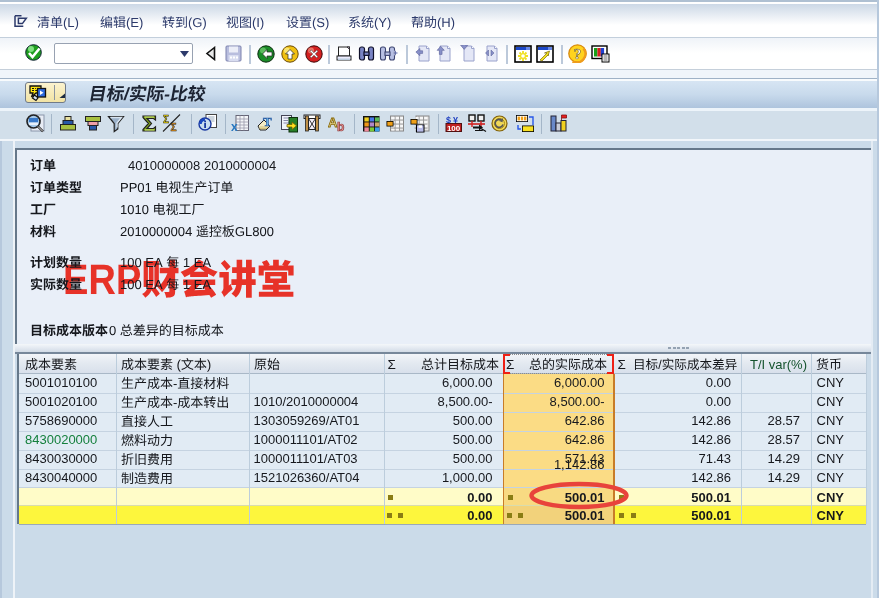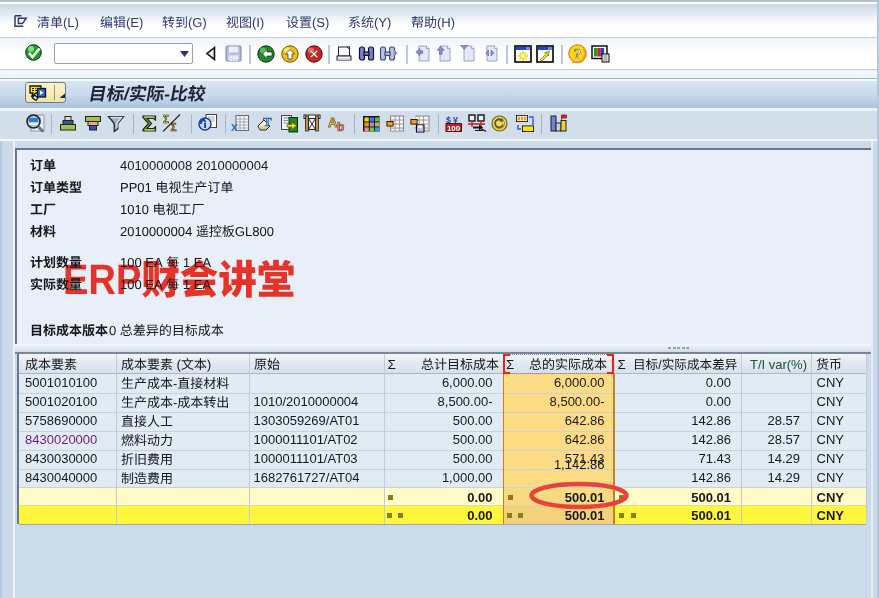--- a/index.html
+++ b/index.html
@@ -202,21 +202,21 @@
         <path transform="translate(39.0 0) scale(0.01300)" d="M52 -72V3H951V-72H539V-650H900V-727H104V-650H456V-72Z"></path>
       </g>
     </svg>
   </div>
 <div style="position:absolute;left:253.5px;top:412.5px;font:normal 13px 'Liberation Sans',sans-serif;color:#16181d;white-space:pre;line-height:15px">1303059269/AT01</div>
 <div style="position:absolute;right:386.5px;top:412.5px;font:normal 13px 'Liberation Sans',sans-serif;color:#16181d;white-space:pre;line-height:15px">500.00</div>
 <div style="position:absolute;right:274.5px;top:412.5px;font:normal 13px 'Liberation Sans',sans-serif;color:#16181d;white-space:pre;line-height:15px">642.86</div>
 <div style="position:absolute;right:148px;top:412.5px;font:normal 13px 'Liberation Sans',sans-serif;color:#16181d;white-space:pre;line-height:15px">142.86</div>
 <div style="position:absolute;right:79px;top:412.5px;font:normal 13px 'Liberation Sans',sans-serif;color:#16181d;white-space:pre;line-height:15px">28.57</div>
 <div style="position:absolute;left:816.5px;top:412.5px;font:normal 13px 'Liberation Sans',sans-serif;color:#16181d;white-space:pre;line-height:15px">CNY</div>
-<div style="position:absolute;left:25px;top:431.5px;font:normal 13px 'Liberation Sans',sans-serif;color:#701a75;white-space:pre;line-height:15px">8430020000</div>
+<div style="position:absolute;left:25px;top:431.5px;font:normal 13px 'Liberation Sans',sans-serif;color:#15803d;white-space:pre;line-height:15px">8430020000</div>
 <div style="position:absolute;left:120.5px;top:432px;width:55px;height:16px">
     <svg width="55" height="16" style="overflow:visible;display:block">
       <g fill="#16181d" transform="translate(0 13)">
         <path transform="translate(0.0 0) scale(0.01300)" d="M407 -160C383 -91 341 -5 289 46L348 78C399 23 438 -66 464 -137ZM807 -142C846 -72 892 22 912 76L977 52C956 -3 909 -94 868 -161ZM829 -799C856 -753 883 -691 895 -650L948 -673C936 -713 907 -773 879 -819ZM519 -128C530 -66 540 15 541 68L606 58C604 5 593 -75 581 -137ZM660 -126C685 -65 712 17 723 69L785 50C774 -2 746 -82 720 -143ZM88 -647C83 -566 67 -465 38 -405L86 -377C118 -447 134 -554 138 -640ZM745 -838V-647V-626L637 -625V-562H742C732 -442 693 -317 552 -219C567 -208 589 -186 599 -171C707 -248 760 -341 786 -436C817 -325 863 -231 929 -175C940 -194 962 -218 978 -231C894 -291 843 -420 817 -562H958V-626H809V-647V-838ZM459 -845C429 -688 375 -540 296 -445C311 -436 337 -416 348 -405C403 -476 448 -572 482 -680H585C578 -639 570 -601 559 -564C537 -577 511 -590 489 -600L464 -554C488 -542 518 -525 542 -510C532 -484 522 -458 510 -434C487 -451 460 -468 438 -482L406 -441C430 -424 460 -403 484 -385C442 -314 391 -259 334 -225C349 -212 368 -188 377 -171C499 -254 592 -405 637 -625C644 -659 650 -694 654 -731L615 -742L603 -740H499C507 -771 515 -802 521 -834ZM306 -697C292 -641 265 -560 243 -506V-833H178V-490C178 -308 164 -119 37 29C53 40 76 63 87 78C163 -9 202 -109 222 -214C251 -169 283 -116 298 -87L348 -139C332 -164 263 -265 235 -300C241 -363 243 -427 243 -491V-495L281 -479C307 -529 337 -610 363 -676Z"></path>
         <path transform="translate(13.0 0) scale(0.01300)" d="M54 -762C80 -692 104 -600 108 -540L168 -555C161 -615 138 -707 109 -777ZM377 -780C363 -712 334 -613 311 -553L360 -537C386 -594 418 -688 443 -763ZM516 -717C574 -682 643 -627 674 -589L714 -646C681 -684 612 -735 554 -769ZM465 -465C524 -433 597 -381 632 -345L669 -405C634 -441 560 -488 500 -518ZM47 -504V-434H188C152 -323 89 -191 31 -121C44 -102 62 -70 70 -48C119 -115 170 -225 208 -333V79H278V-334C315 -276 361 -200 379 -162L429 -221C407 -254 307 -388 278 -420V-434H442V-504H278V-837H208V-504ZM440 -203 453 -134 765 -191V79H837V-204L966 -227L954 -296L837 -275V-840H765V-262Z"></path>
         <path transform="translate(26.0 0) scale(0.01300)" d="M89 -758V-691H476V-758ZM653 -823C653 -752 653 -680 650 -609H507V-537H647C635 -309 595 -100 458 25C478 36 504 61 517 79C664 -61 707 -289 721 -537H870C859 -182 846 -49 819 -19C809 -7 798 -4 780 -4C759 -4 706 -4 650 -10C663 12 671 43 673 64C726 68 781 68 812 65C844 62 864 53 884 27C919 -17 931 -159 945 -571C945 -582 945 -609 945 -609H724C726 -680 727 -752 727 -823ZM89 -44 90 -45V-43C113 -57 149 -68 427 -131L446 -64L512 -86C493 -156 448 -275 410 -365L348 -348C368 -301 388 -246 406 -194L168 -144C207 -234 245 -346 270 -451H494V-520H54V-451H193C167 -334 125 -216 111 -183C94 -145 81 -118 65 -113C74 -95 85 -59 89 -44Z"></path>
         <path transform="translate(39.0 0) scale(0.01300)" d="M410 -838V-665V-622H83V-545H406C391 -357 325 -137 53 25C72 38 99 66 111 84C402 -93 470 -337 484 -545H827C807 -192 785 -50 749 -16C737 -3 724 0 703 0C678 0 614 -1 545 -7C560 15 569 48 571 70C633 73 697 75 731 72C770 68 793 61 817 31C862 -18 882 -168 905 -582C906 -593 907 -622 907 -622H488V-665V-838Z"></path>
       </g>
     </svg>
   </div>
@@ -247,21 +247,21 @@
 <div style="position:absolute;left:120.5px;top:470px;width:55px;height:16px">
     <svg width="55" height="16" style="overflow:visible;display:block">
       <g fill="#16181d" transform="translate(0 13)">
         <path transform="translate(0.0 0) scale(0.01300)" d="M676 -748V-194H747V-748ZM854 -830V-23C854 -7 849 -2 834 -2C815 -1 759 -1 700 -3C710 20 721 55 725 76C800 76 855 74 885 62C916 48 928 26 928 -24V-830ZM142 -816C121 -719 87 -619 41 -552C60 -545 93 -532 108 -524C125 -553 142 -588 158 -627H289V-522H45V-453H289V-351H91V-2H159V-283H289V79H361V-283H500V-78C500 -67 497 -64 486 -64C475 -63 442 -63 400 -65C409 -46 418 -19 421 1C476 1 515 0 538 -11C563 -23 569 -42 569 -76V-351H361V-453H604V-522H361V-627H565V-696H361V-836H289V-696H183C194 -730 204 -766 212 -802Z"></path>
         <path transform="translate(13.0 0) scale(0.01300)" d="M70 -760C125 -711 191 -643 221 -598L280 -643C248 -688 181 -754 126 -800ZM456 -310H796V-155H456ZM385 -374V-92H871V-374ZM594 -840V-714H470C484 -745 497 -778 507 -811L437 -827C409 -734 362 -641 304 -580C322 -572 353 -555 367 -544C392 -573 416 -609 438 -649H594V-520H305V-456H949V-520H668V-649H905V-714H668V-840ZM251 -456H47V-386H179V-87C138 -70 91 -35 47 7L94 73C144 16 193 -32 227 -32C247 -32 277 -6 314 16C378 53 462 61 579 61C683 61 861 56 949 51C950 30 962 -6 971 -26C865 -13 698 -7 580 -7C473 -7 387 -11 327 -47C291 -67 271 -85 251 -93Z"></path>
         <path transform="translate(26.0 0) scale(0.01300)" d="M473 -233C442 -84 357 -14 43 17C56 33 71 62 75 80C409 40 511 -48 549 -233ZM521 -58C649 -21 817 38 903 80L945 21C854 -21 686 -77 560 -109ZM354 -596C352 -570 347 -545 336 -521H196L208 -596ZM423 -596H584V-521H411C418 -545 421 -570 423 -596ZM148 -649C141 -590 128 -517 117 -467H299C256 -423 183 -385 59 -356C72 -342 89 -314 96 -297C129 -305 159 -314 186 -323V-59H259V-274H745V-66H821V-337H222C309 -373 359 -417 388 -467H584V-362H655V-467H857C853 -439 849 -425 844 -419C838 -414 832 -413 821 -413C810 -413 782 -413 751 -417C758 -402 764 -380 765 -365C801 -363 836 -363 853 -364C873 -365 889 -370 902 -382C917 -398 925 -431 931 -496C932 -506 933 -521 933 -521H655V-596H873V-776H655V-840H584V-776H424V-840H356V-776H108V-721H356V-650L176 -649ZM424 -721H584V-650H424ZM655 -721H804V-650H655Z"></path>
         <path transform="translate(39.0 0) scale(0.01300)" d="M153 -770V-407C153 -266 143 -89 32 36C49 45 79 70 90 85C167 0 201 -115 216 -227H467V71H543V-227H813V-22C813 -4 806 2 786 3C767 4 699 5 629 2C639 22 651 55 655 74C749 75 807 74 841 62C875 50 887 27 887 -22V-770ZM227 -698H467V-537H227ZM813 -698V-537H543V-698ZM227 -466H467V-298H223C226 -336 227 -373 227 -407ZM813 -466V-298H543V-466Z"></path>
       </g>
     </svg>
   </div>
-<div style="position:absolute;left:253.5px;top:469.5px;font:normal 13px 'Liberation Sans',sans-serif;color:#16181d;white-space:pre;line-height:15px">1682761727/AT04</div>
+<div style="position:absolute;left:253.5px;top:469.5px;font:normal 13px 'Liberation Sans',sans-serif;color:#16181d;white-space:pre;line-height:15px">1521026360/AT04</div>
 <div style="position:absolute;right:386.5px;top:469.5px;font:normal 13px 'Liberation Sans',sans-serif;color:#16181d;white-space:pre;line-height:15px">1,000.00</div>
 <div style="position:absolute;right:274.5px;top:457px;font:normal 13px 'Liberation Sans',sans-serif;color:#16181d;white-space:pre;line-height:15px">1,142.86</div>
 <div style="position:absolute;right:148px;top:469.5px;font:normal 13px 'Liberation Sans',sans-serif;color:#16181d;white-space:pre;line-height:15px">142.86</div>
 <div style="position:absolute;right:79px;top:469.5px;font:normal 13px 'Liberation Sans',sans-serif;color:#16181d;white-space:pre;line-height:15px">14.29</div>
 <div style="position:absolute;left:816.5px;top:469.5px;font:normal 13px 'Liberation Sans',sans-serif;color:#16181d;white-space:pre;line-height:15px">CNY</div>
 <div style="position:absolute;right:386.5px;top:489.8px;font:bold 13px 'Liberation Sans',sans-serif;color:#16181d;white-space:pre;line-height:15px">0.00</div>
 <div style="position:absolute;right:274.5px;top:489.8px;font:bold 13px 'Liberation Sans',sans-serif;color:#16181d;white-space:pre;line-height:15px">500.01</div>
 <div style="position:absolute;right:148px;top:489.8px;font:bold 13px 'Liberation Sans',sans-serif;color:#16181d;white-space:pre;line-height:15px">500.01</div>
 <div style="position:absolute;left:816.5px;top:489.8px;font:bold 13px 'Liberation Sans',sans-serif;color:#16181d;white-space:pre;line-height:15px">CNY</div>
 <div class="abs" style="left:388px;top:495px;width:5px;height:5px;background:#8a7d14"></div>
@@ -281,21 +281,21 @@
     <ellipse cx="54" cy="15.5" rx="47.5" ry="11.5" fill="none" stroke="#e8433b" stroke-width="4.4"></ellipse>
   </svg>
 <div style="position:absolute;left:30px;top:157px;width:29px;height:16px">
     <svg width="29" height="16" style="overflow:visible;display:block">
       <g fill="#16181d" transform="translate(0 13)">
         <path transform="translate(0.0 0) scale(0.01300)" d="M92 -764C147 -713 219 -642 252 -597L337 -682C302 -727 226 -794 173 -840ZM190 74C211 50 250 22 474 -131C462 -156 446 -207 440 -242L306 -155V-541H44V-426H190V-123C190 -77 156 -43 134 -28C153 -5 181 46 190 74ZM411 -774V-653H677V-67C677 -49 669 -43 649 -42C628 -41 554 -40 491 -45C510 -11 533 49 539 85C633 85 699 82 745 61C790 40 804 4 804 -65V-653H968V-774Z"></path>
         <path transform="translate(13.0 0) scale(0.01300)" d="M254 -422H436V-353H254ZM560 -422H750V-353H560ZM254 -581H436V-513H254ZM560 -581H750V-513H560ZM682 -842C662 -792 628 -728 595 -679H380L424 -700C404 -742 358 -802 320 -846L216 -799C245 -764 277 -717 298 -679H137V-255H436V-189H48V-78H436V87H560V-78H955V-189H560V-255H874V-679H731C758 -716 788 -760 816 -803Z"></path>
       </g>
     </svg>
   </div>
-<div style="position:absolute;left:120px;top:158px;font:normal 13px 'Liberation Sans',sans-serif;color:#16181d;white-space:pre;line-height:15px">4010000008 2010000004</div>
+<div style="position:absolute;left:128px;top:158px;font:normal 13px 'Liberation Sans',sans-serif;color:#16181d;white-space:pre;line-height:15px">4010000008 2010000004</div>
 <div style="position:absolute;left:30px;top:179px;width:55px;height:16px">
     <svg width="55" height="16" style="overflow:visible;display:block">
       <g fill="#16181d" transform="translate(0 13)">
         <path transform="translate(0.0 0) scale(0.01300)" d="M92 -764C147 -713 219 -642 252 -597L337 -682C302 -727 226 -794 173 -840ZM190 74C211 50 250 22 474 -131C462 -156 446 -207 440 -242L306 -155V-541H44V-426H190V-123C190 -77 156 -43 134 -28C153 -5 181 46 190 74ZM411 -774V-653H677V-67C677 -49 669 -43 649 -42C628 -41 554 -40 491 -45C510 -11 533 49 539 85C633 85 699 82 745 61C790 40 804 4 804 -65V-653H968V-774Z"></path>
         <path transform="translate(13.0 0) scale(0.01300)" d="M254 -422H436V-353H254ZM560 -422H750V-353H560ZM254 -581H436V-513H254ZM560 -581H750V-513H560ZM682 -842C662 -792 628 -728 595 -679H380L424 -700C404 -742 358 -802 320 -846L216 -799C245 -764 277 -717 298 -679H137V-255H436V-189H48V-78H436V87H560V-78H955V-189H560V-255H874V-679H731C758 -716 788 -760 816 -803Z"></path>
         <path transform="translate(26.0 0) scale(0.01300)" d="M162 -788C195 -751 230 -702 251 -664H64V-554H346C267 -492 153 -442 38 -416C63 -392 98 -346 115 -316C237 -351 352 -416 438 -499V-375H559V-477C677 -423 811 -358 884 -317L943 -414C871 -452 746 -507 636 -554H939V-664H739C772 -699 814 -749 853 -801L724 -837C702 -792 664 -731 631 -690L707 -664H559V-849H438V-664H303L370 -694C351 -735 306 -793 266 -833ZM436 -355C433 -325 429 -297 424 -271H55V-160H377C326 -95 228 -50 31 -23C54 5 83 57 93 90C328 50 442 -20 500 -120C584 -2 708 62 901 88C916 53 948 1 975 -25C804 -39 683 -82 608 -160H948V-271H551C556 -298 559 -326 562 -355Z"></path>
         <path transform="translate(39.0 0) scale(0.01300)" d="M611 -792V-452H721V-792ZM794 -838V-411C794 -398 790 -395 775 -395C761 -393 712 -393 666 -395C681 -366 697 -320 702 -290C772 -290 824 -292 861 -308C898 -326 908 -354 908 -409V-838ZM364 -709V-604H279V-709ZM148 -243V-134H438V-54H46V57H951V-54H561V-134H851V-243H561V-322H476V-498H569V-604H476V-709H547V-814H90V-709H169V-604H56V-498H157C142 -448 108 -400 35 -362C56 -345 97 -301 113 -278C213 -333 255 -415 271 -498H364V-305H438V-243Z"></path>
       </g>
     </svg>
   </div>

